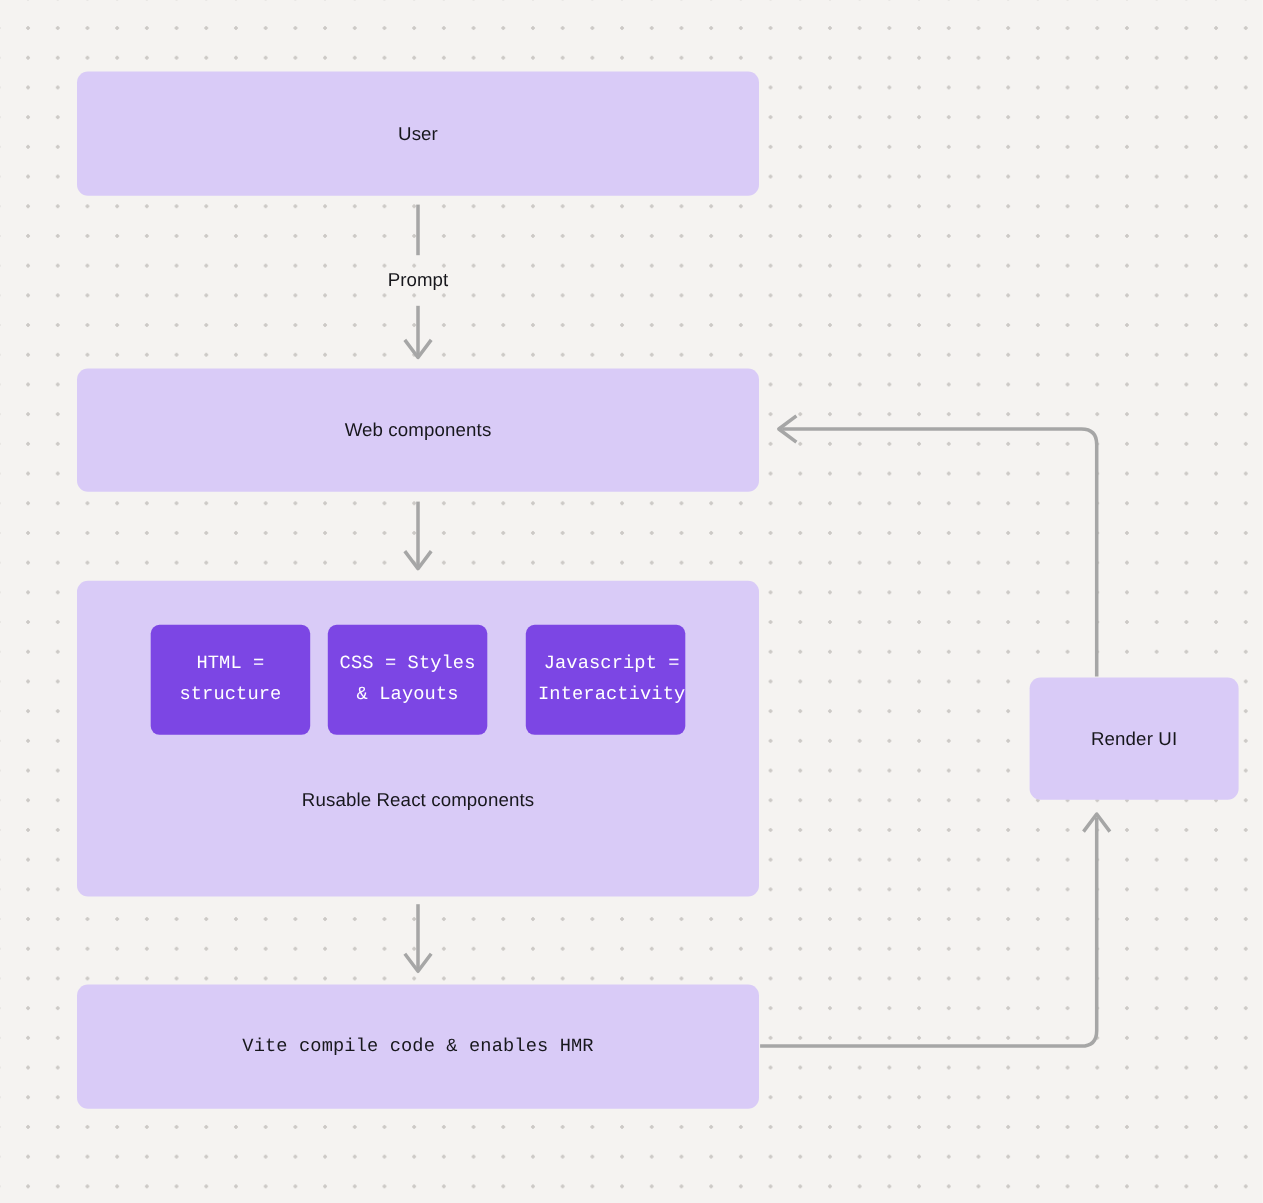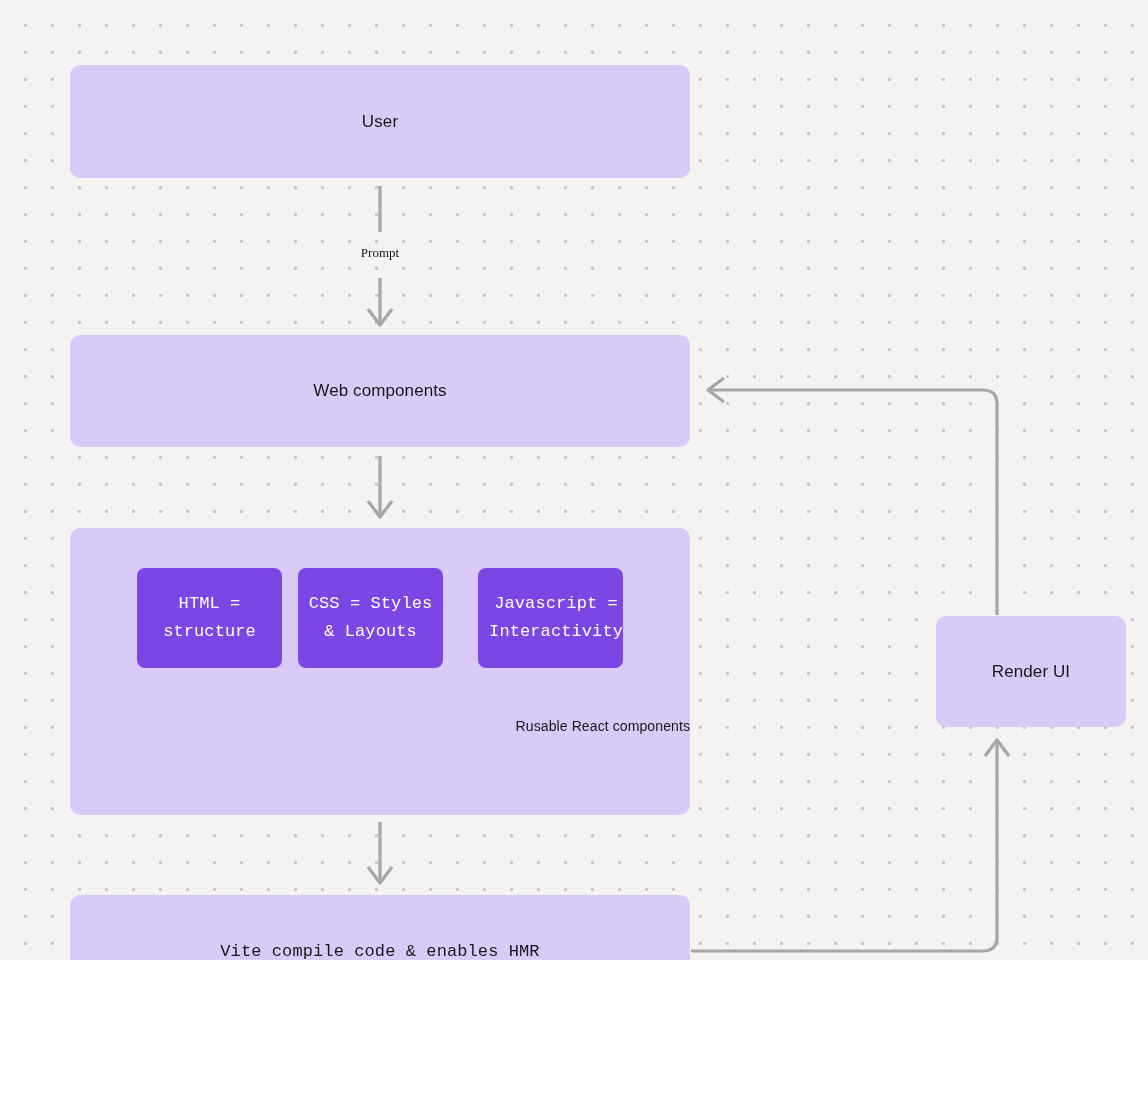--- a/index.html
+++ b/index.html
@@ -2,21 +2,21 @@
 <html><head>
 <meta charset="utf-8">
 <style>
   * { margin: 0; padding: 0; box-sizing: border-box; }
   html, body {
     font-family: "Liberation Sans", "DejaVu Sans", sans-serif;
   }
   .canvas {
     position: relative;
     width: 1148px;
-    height: 960px;
+    height: 1094px;
     background-color: #f5f3f1;
     background-image: radial-gradient(circle, #ccc9c6 1.4px, transparent 1.6px);
     background-size: 27px 27px;
     background-position: 12px 12px;
     overflow: hidden;
   }
   .edges {
     position: absolute;
     left: 0; top: 0;
     width: 1148px; height: 1094px;
@@ -44,32 +44,31 @@
     white-space: pre-line;
     line-height: 1.65;
     font-family: Liberation Mono, monospace;
   }
   .edge-label {
     position: absolute;
     left: 330px;
     top: 245px;
     width: 100px;
     text-align: center;
-    font-size: 13px;
+    font-size: 17px;
     font-weight: 500;
     color: #17171c;
-    font-family: Liberation Serif, serif;
   }
   .group-label {
     position: absolute;
     left: 0;
     top: 190px;
     width: 100%;
-    text-align: right;
-    font-size: 14px;
+    text-align: center;
+    font-size: 17px;
     font-weight: 500;
     color: #17171c;
   }
   
   .n-user   { left: 70px;  top: 65px;  width: 620px; height: 113px; }
   .n-web    { left: 70px;  top: 335px; width: 620px; height: 112px; }
   .n-group  { left: 70px;  top: 528px; width: 620px; height: 287px; display: block; }
   .n-html   { left: 67px;  top: 40px;  width: 145px; height: 100px; }
   .n-css    { left: 228px; top: 40px;  width: 145px; height: 100px; align-items: center; }
   .n-js     { left: 408px; top: 40px;  width: 145px; height: 100px; justify-content: flex-end; }

